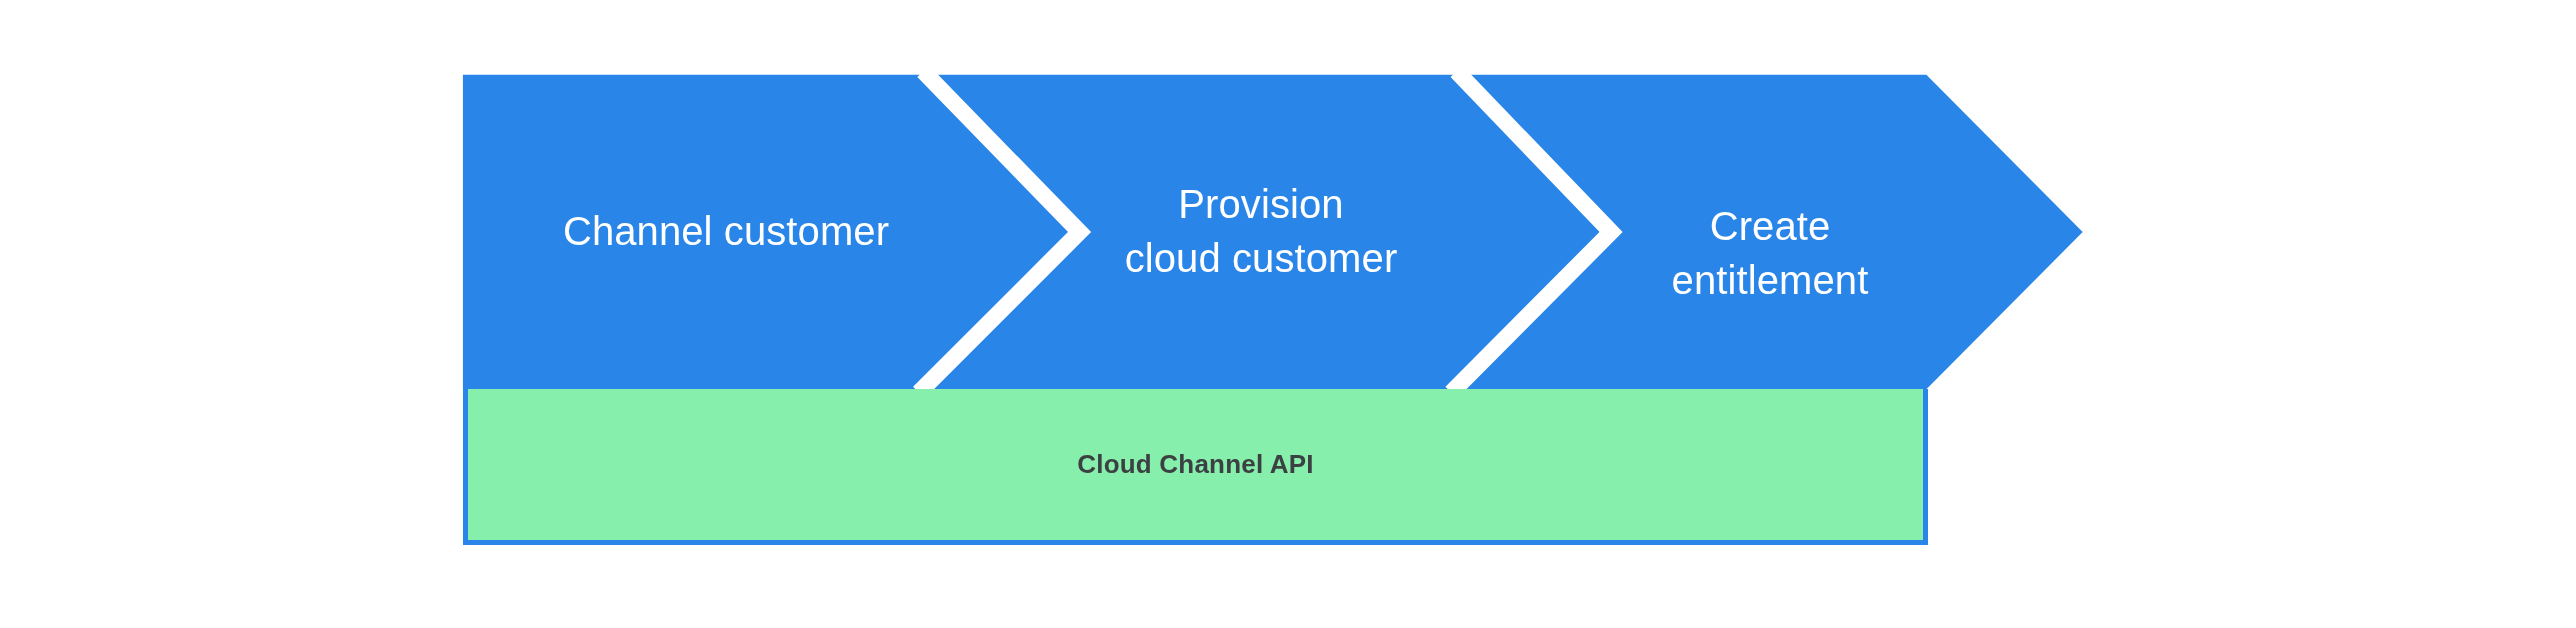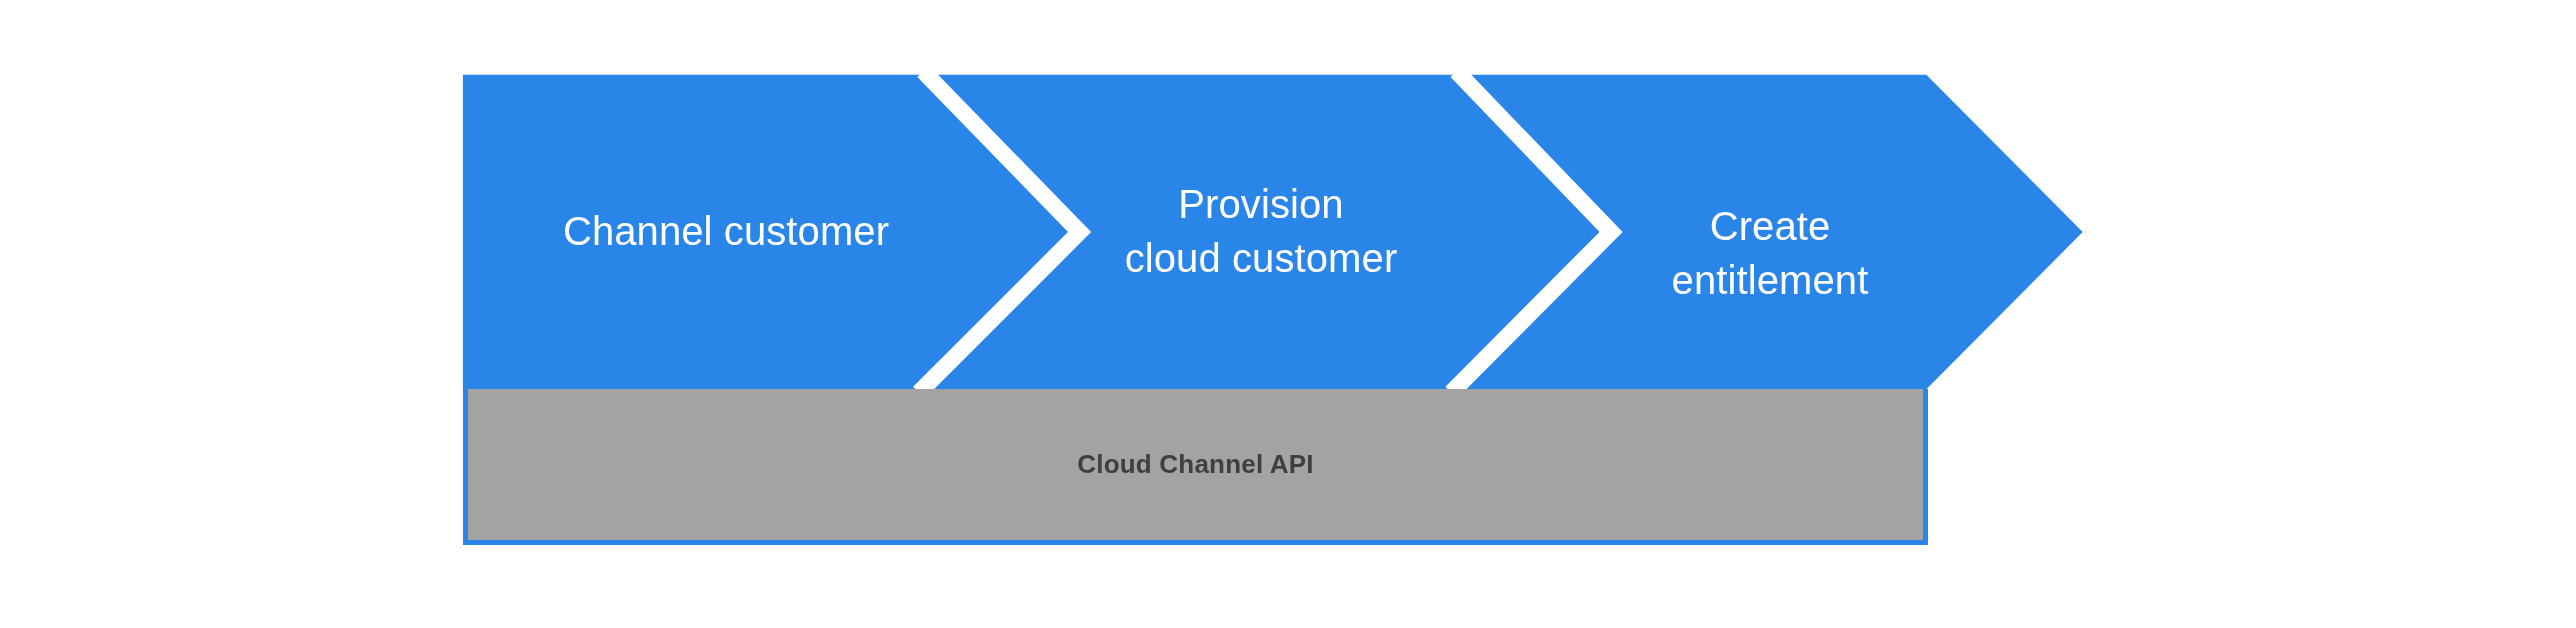--- a/index.html
+++ b/index.html
@@ -59,21 +59,21 @@
   #stage-label-2 { left: 1770px; top: 232px; width: 452px; margin-top: 22px; }
 
   
   #footer-box {
     position: absolute;
     left: 463px;
     top: 389px;
     width: 1465px;
     height: 156px;
     box-sizing: border-box;
-    background: #a3a3a3;
+    background: #86efac;
     border: 5.2px solid #2a85e8;
     border-top: 0;
     display: flex;
     align-items: center;
     justify-content: center;
   }
 
   #footer-label {
     font-family: "Liberation Sans", sans-serif;
     font-size: 26px;

